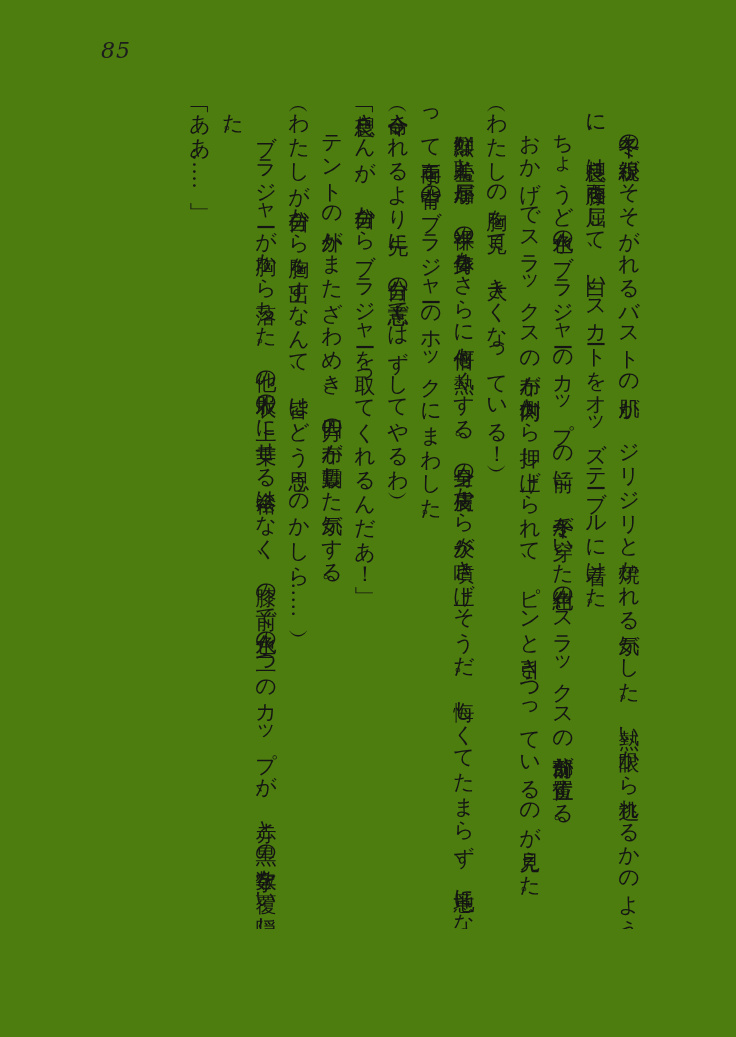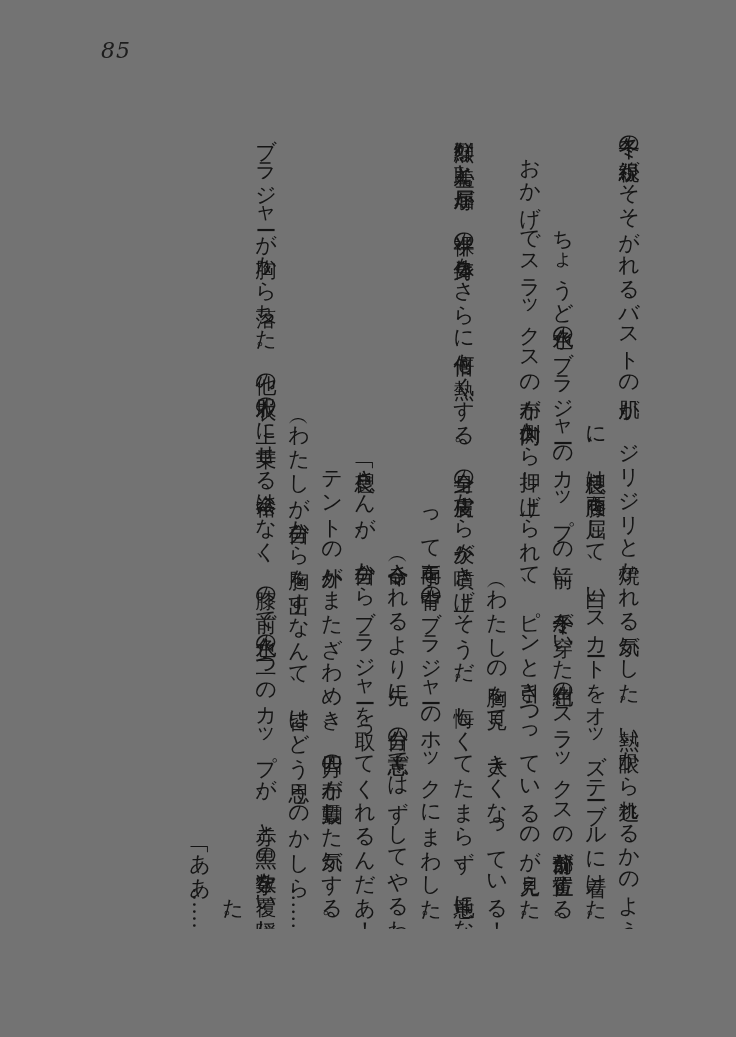--- a/index.html
+++ b/index.html
@@ -4,24 +4,23 @@
 <style>
   html, body {
     margin: 0;
     padding: 0;
     background: #ffffff;
   }
   .page {
     position: relative;
     width: 736px;
     height: 1037px;
-    background: #737373;
+    background: #4d7c0f;
     overflow: hidden;
     font-family: "DejaVu Serif", "Liberation Serif", serif;
-    text-align: right;
   }
   .page-number {
     position: absolute;
     left: 101px;
     top: 38px;
     font-size: 22px;
     font-style: italic;
     color: #1d1d1d;
     letter-spacing: 1px;
     font-family: "DejaVu Serif", "Liberation Serif", serif;

